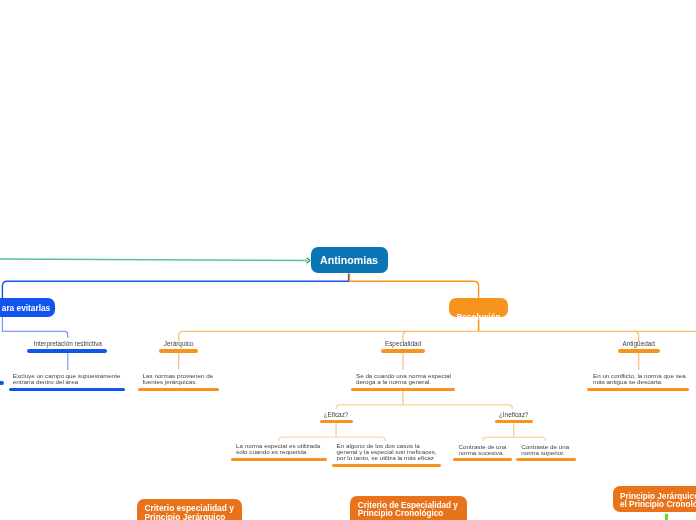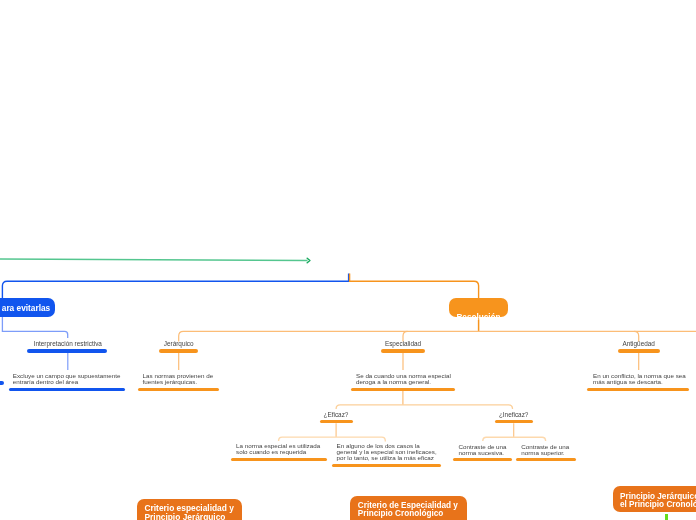--- a/index.html
+++ b/index.html
@@ -54,20 +54,21 @@
     <g>
       <path d="M 402.9 390.8 L 402.9 404.8" stroke="#fcbd77" stroke-width="1.2" fill="none"></path>
       <path d="M 336.1 409 L 336.1 408.8 Q 336.1 404.8 340.1 404.8 L 508.5 404.8 Q 512.5 404.8 512.5 408.8 L 512.5 409" stroke="#fcd09a" stroke-width="1.3" fill="none"></path>
       <path d="M 336.1 423.2 L 336.1 437" stroke="#fcc587" stroke-width="1.2" fill="none"></path>
       <path d="M 513.7 423.2 L 513.7 437.2" stroke="#fcc587" stroke-width="1.2" fill="none"></path>
       <path d="M 278.6 441 L 278.6 440.7 Q 278.6 437.1 282.2 437.1 L 381.8 437.1 Q 385.3 437.1 385.3 440.7 L 385.3 441.5" stroke="#fdd9ad" stroke-width="1.4" fill="none"></path>
       <path d="M 482.8 441 L 482.8 440.8 Q 482.8 437.2 486.4 437.2 L 542 437.2 Q 545.6 437.2 545.6 440.8 L 545.6 441" stroke="#fdd9ad" stroke-width="1.4" fill="none"></path>
     </g>
   </svg>
 
+  <div class="pill" style="left:310.5px;top:247px;width:77px;height:26.2px;background:#0b76b3;font-size:10.65px;">Antinomias</div>
 
   <div class="pill" style="left:-17px;top:298.4px;width:72px;height:18.4px;background:#1155ee;font-size:8.3px;padding-left:14px;">ara evitarlas</div>
 
   <div class="pill" style="left:449px;top:298.4px;width:59px;height:18px;background:#f7941d;font-size:8.2px;padding-top:19px;">Resolución</div>
 
   <div class="ul" style="left:-8px;top:380.9px;width:11.8px;height:3.7px;background:#1155ee;"></div>
 
   <div class="lbl" style="left:17.8px;top:340px;width:100px;font-size:6.4px;">Interpretación restrictiva</div>
   <div class="ul" style="left:27.2px;top:349.3px;width:80.2px;height:3.3px;background:#1155ee;"></div>
   <div class="desc" style="left:12.8px;top:373.4px;width:120px;">Excluye un campo que supuestamente

